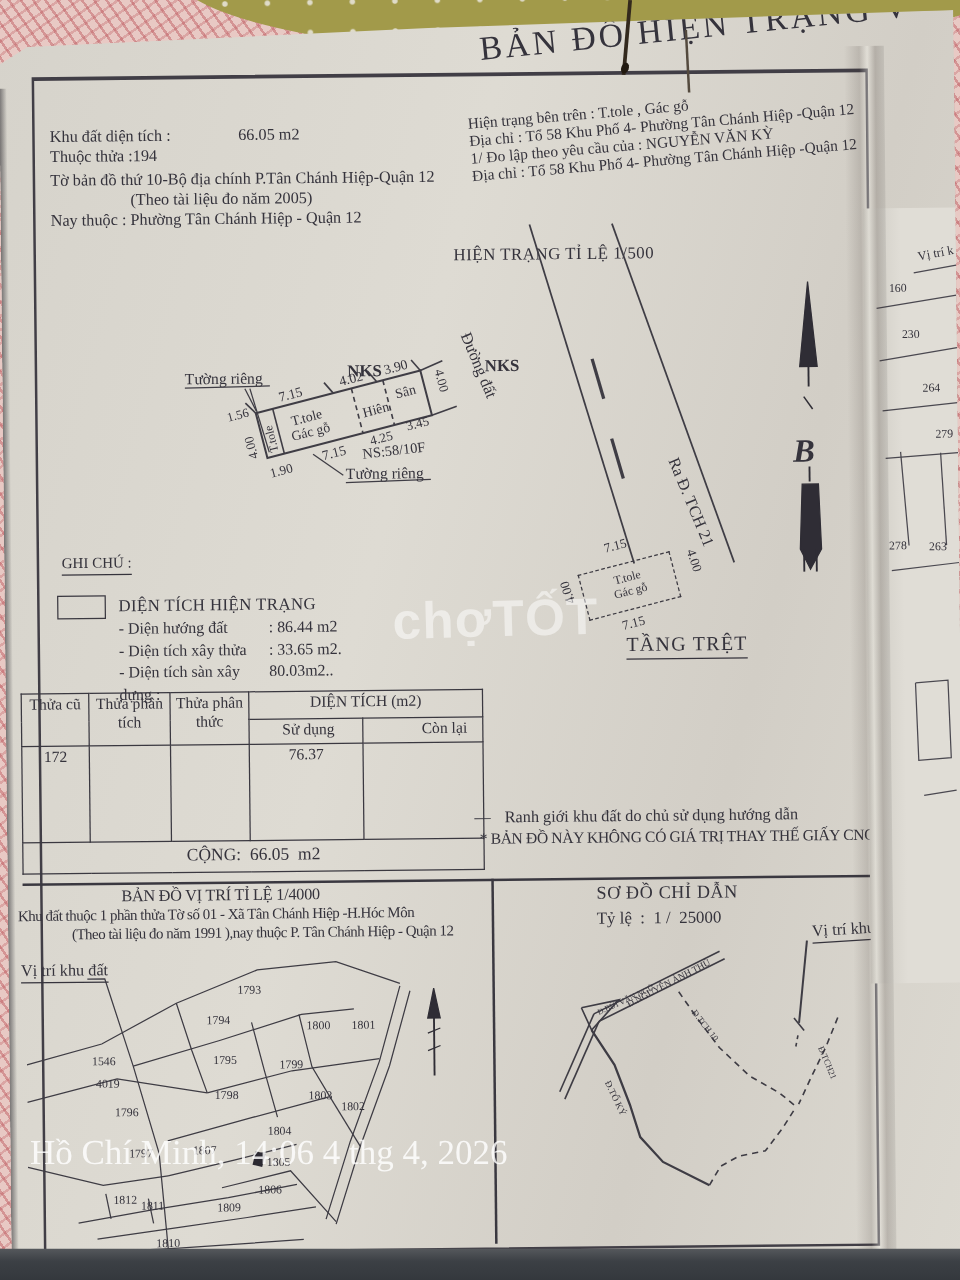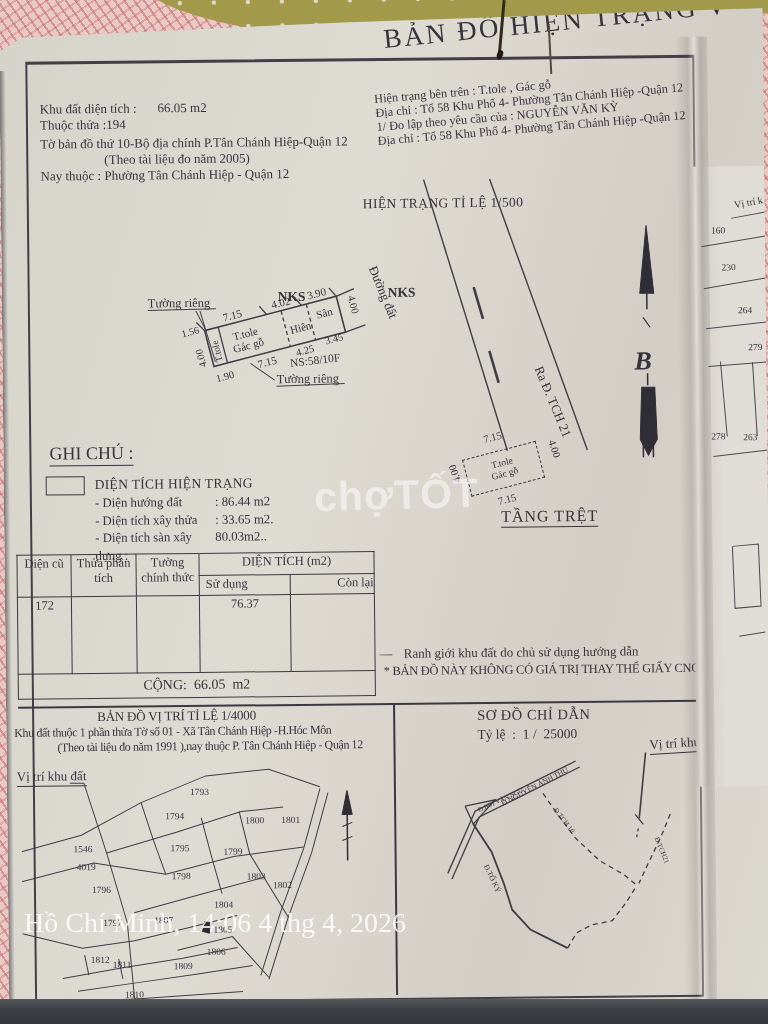--- a/index.html
+++ b/index.html
@@ -49,21 +49,21 @@
   <div class="abs olive"></div>
 
   <div class="abs paper">
 
     <div class="abs inner-border"></div>
     <div class="abs left-shade"></div>
 
     <div class="abs doc-title">BẢN ĐỒ HIỆN TRẠNG V</div>
 
     <div class="abs info-left">
-      <div><span>Khu đất diện tích :</span><span style="margin-left:21px">66.05 m2</span></div>
+      <div><span>Khu đất diện tích :</span><span style="margin-left:54px">66.05 m2</span></div>
       <div>Thuộc thửa :194</div>
       <div style="margin-top:3px">Tờ bản đồ thứ 10-Bộ địa chính P.Tân Chánh Hiệp-Quận 12</div>
       <div class="l4">(Theo tài liệu đo năm 2005)</div>
       <div>Nay thuộc :  Phường Tân Chánh Hiệp - Quận 12</div>
     </div>
 
     <div class="abs info-right">
       <div>Hiện trạng bên trên : T.tole , Gác gỗ</div>
       <div>Địa chỉ : Tổ 58 Khu Phố 4- Phường Tân Chánh Hiệp -Quận 12</div>
       <div>1/ Đo lập theo yêu cầu của : NGUYỄN VĂN KỲ</div>
@@ -132,21 +132,21 @@
         <line x1="619" y1="126" x2="619" y2="142" stroke-width="1.5"></line>
         <line x1="615" y1="150" x2="622" y2="160" stroke-width="1.2"></line>
         <text x="606" y="202" font-size="26" font-weight="bold" font-style="italic" stroke="none">B</text>
         <line x1="619" y1="206" x2="619" y2="218" stroke-width="1.5"></line>
         <polygon points="613,220 626,220 628,272 619,288 611,272"></polygon>
         <line x1="614" y1="272" x2="614" y2="292" stroke-width="1.5"></line>
         <line x1="624" y1="272" x2="624" y2="292" stroke-width="1.5"></line>
       </g>
     </svg>
 
-    <div class="abs u" style="left:46px;top:428px;font-size:18px">GHI CHÚ :</div>
+    <div class="abs u" style="left:46px;top:428px;font-size:12px">GHI CHÚ :</div>
     <div class="abs" style="left:42px;top:461px;width:37px;height:17px;border:1.6px solid #3a3840"></div>
     <div class="abs" style="left:91px;top:462px;font-size:13.5px;letter-spacing:.3px">DIỆN TÍCH HIỆN TRẠNG</div>
     <div class="abs" style="left:91px;top:480px">
       <div class="ghichu-item">
           <span class="lb">- Diện hướng đất</span>
           <span>:  86.44 m2</span>
         </div>
       <div class="ghichu-item">
           <span class="lb">- Diện tích xây thửa</span>
           <span>:  33.65 m2.</span>
@@ -165,28 +165,28 @@
       <div class="dim" style="left:40px;top:-4px;transform:rotate(-14deg)">7.15</div>
       <div class="dim" style="left:102px;top:8px;transform:rotate(72deg)">4.00</div>
       <div class="dim" style="left:2px;top:32px;transform:rotate(-108deg)">4.00</div>
       <div class="dim" style="left:54px;top:58px;transform:rotate(-14deg)">7.15</div>
     </div>
     <div class="abs u" style="left:497px;top:497px;font-size:16px;letter-spacing:1px">TẦNG TRỆT</div>
 
     <table class="area abs" style="left:12px;top:539px">
       <tbody>
           <tr>
-        <th rowspan="2" style="width:49px">Diện cũ</th>
+        <th rowspan="2" style="width:49px">Thửa cũ</th>
         <th rowspan="2" style="width:60px">Thửa phân tích</th>
-        <th rowspan="2" style="width:58px">Tường chính thức</th>
+        <th rowspan="2" style="width:58px">Thửa phân thức</th>
         <th colspan="2" style="height:19px">DIỆN TÍCH (m2)</th>
       </tr>
       <tr>
-        <th style="width:82px;height:17px;text-align:left;padding-left:6px">Sử dụng</th>
-        <th style="width:81px;text-align:right;padding-right:0">Còn lại</th>
+        <th style="width:82px;height:17px;text-align:center;padding-left:6px">Sử dụng</th>
+        <th style="width:81px;text-align:right;padding-right:12px">Còn lại</th>
       </tr>
       <tr style="height:77px">
         <td>172</td>
         <td></td>
         <td></td>
         <td>76.37</td>
         <td></td>
       </tr>
       <tr>
         <td colspan="5" style="height:22px;font-size:14px;white-space:pre;vertical-align:middle">CỘNG:  66.05  m2</td>

